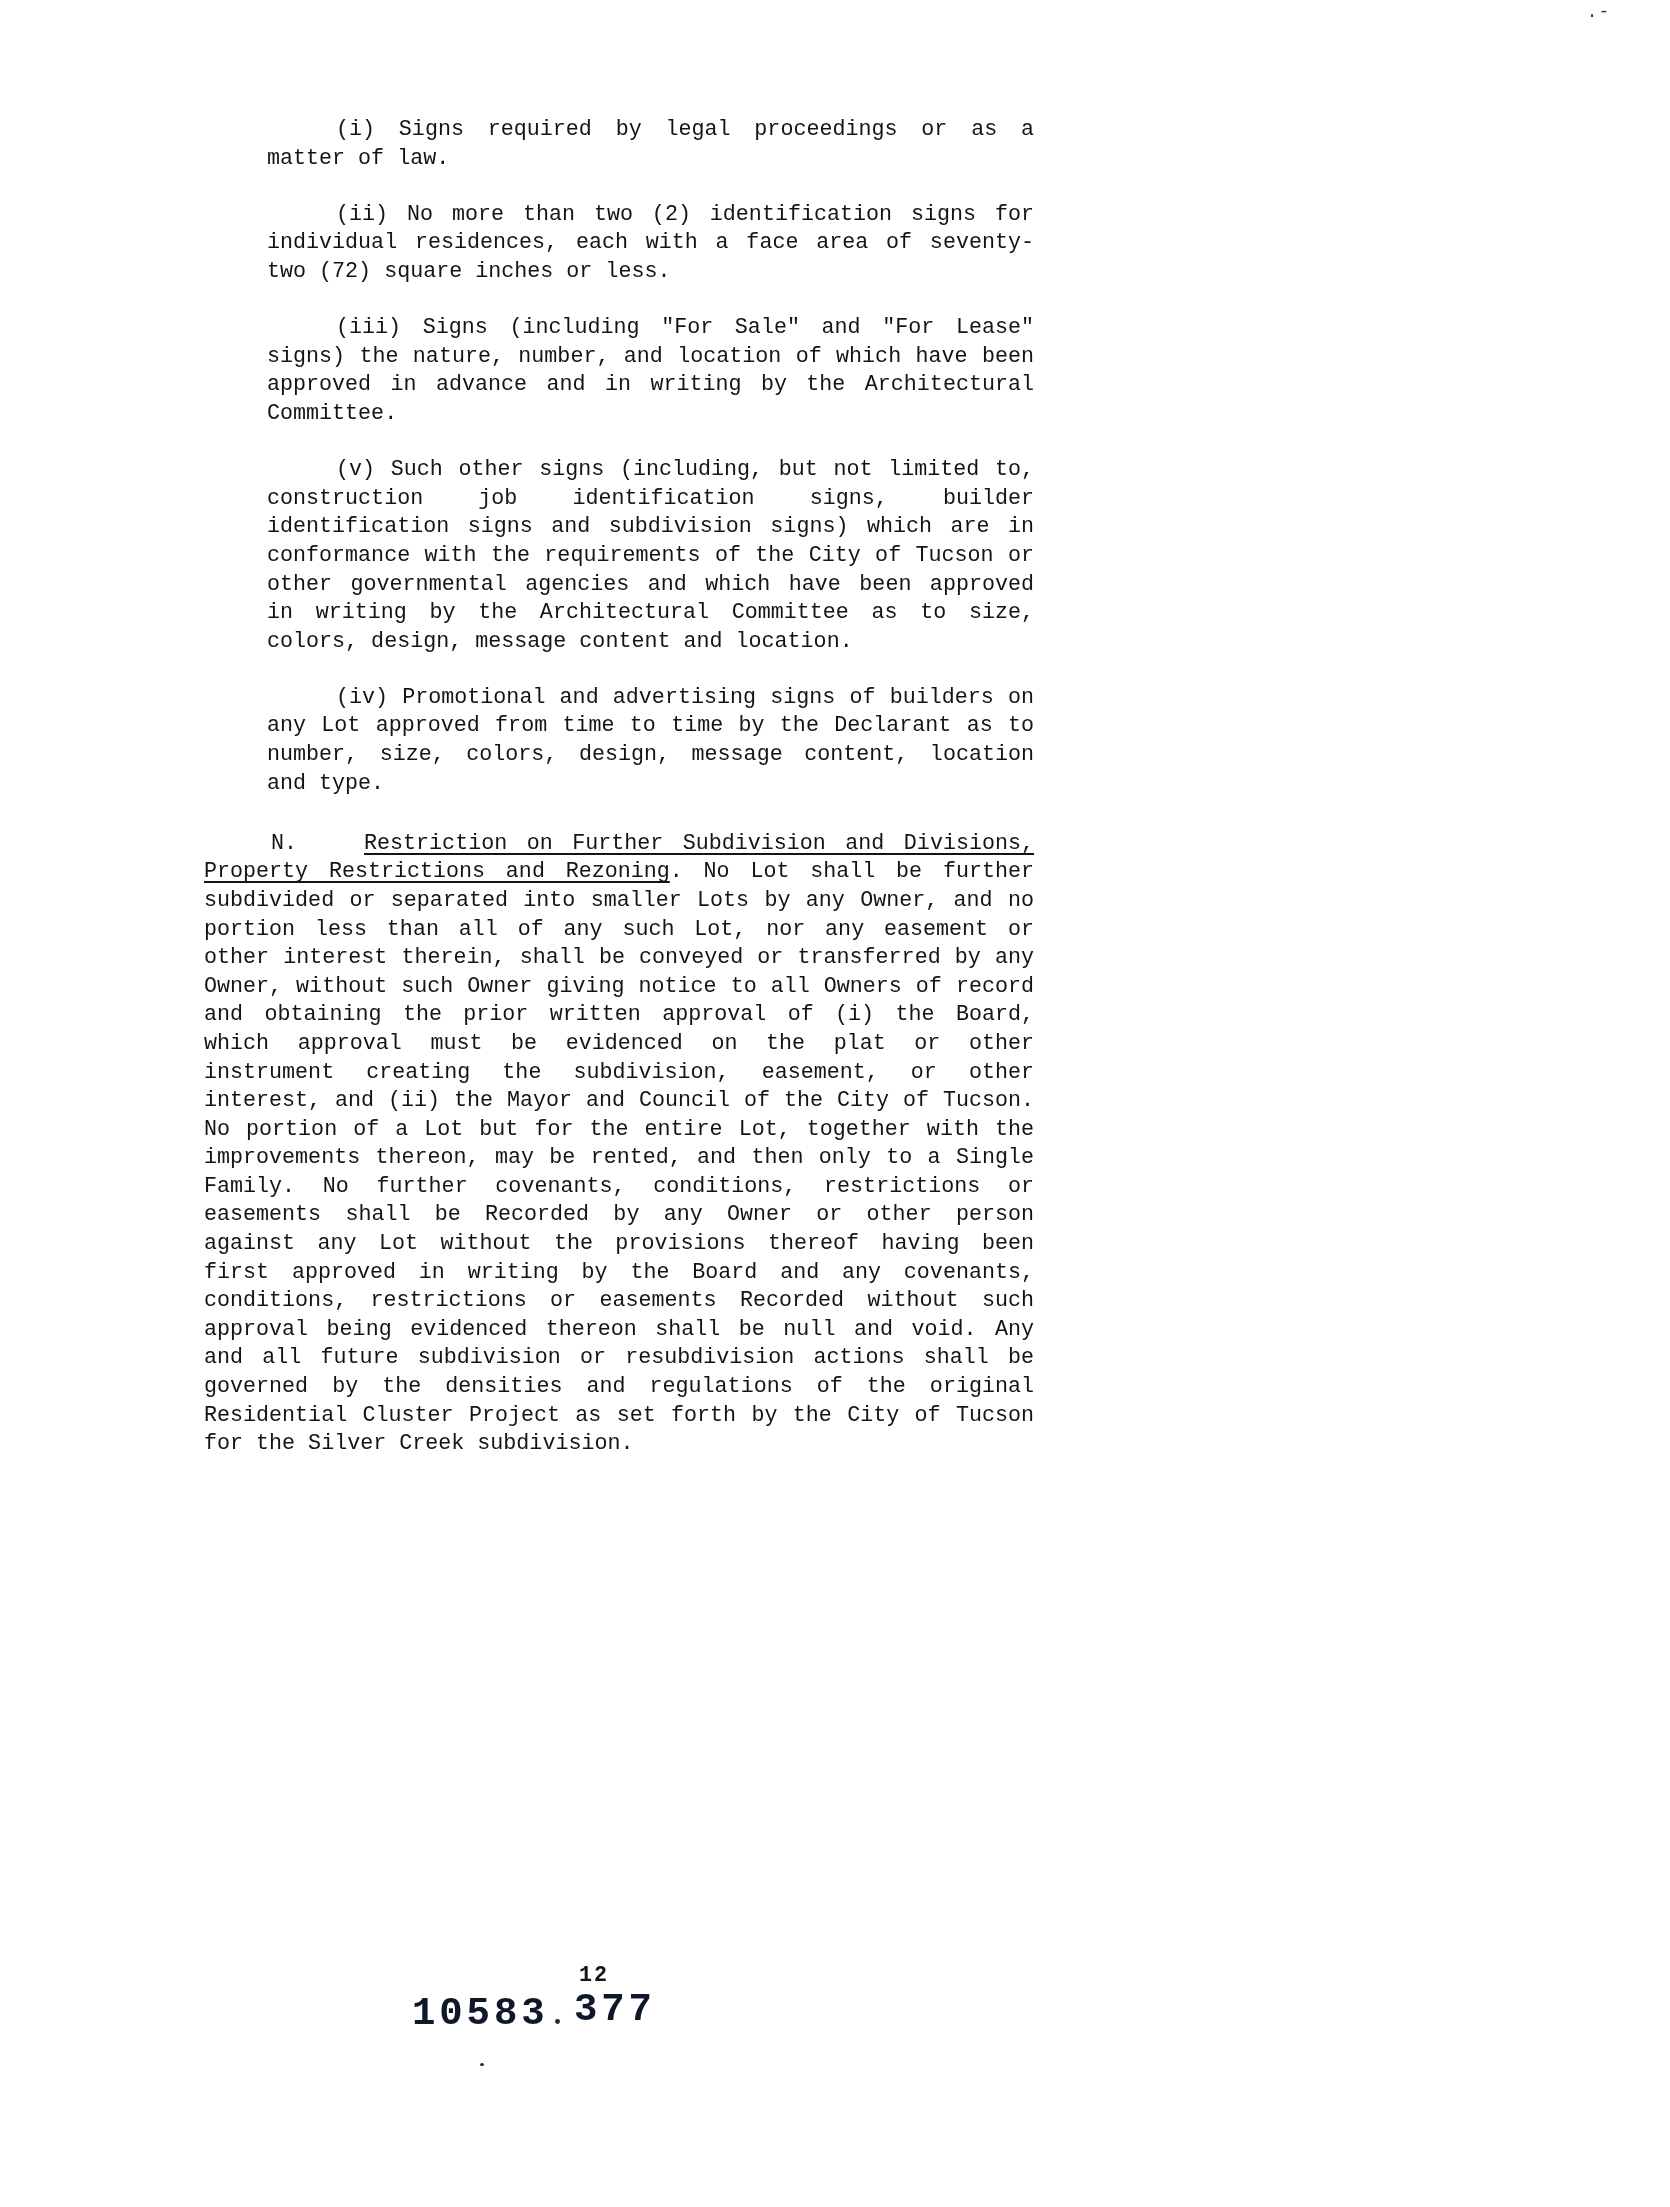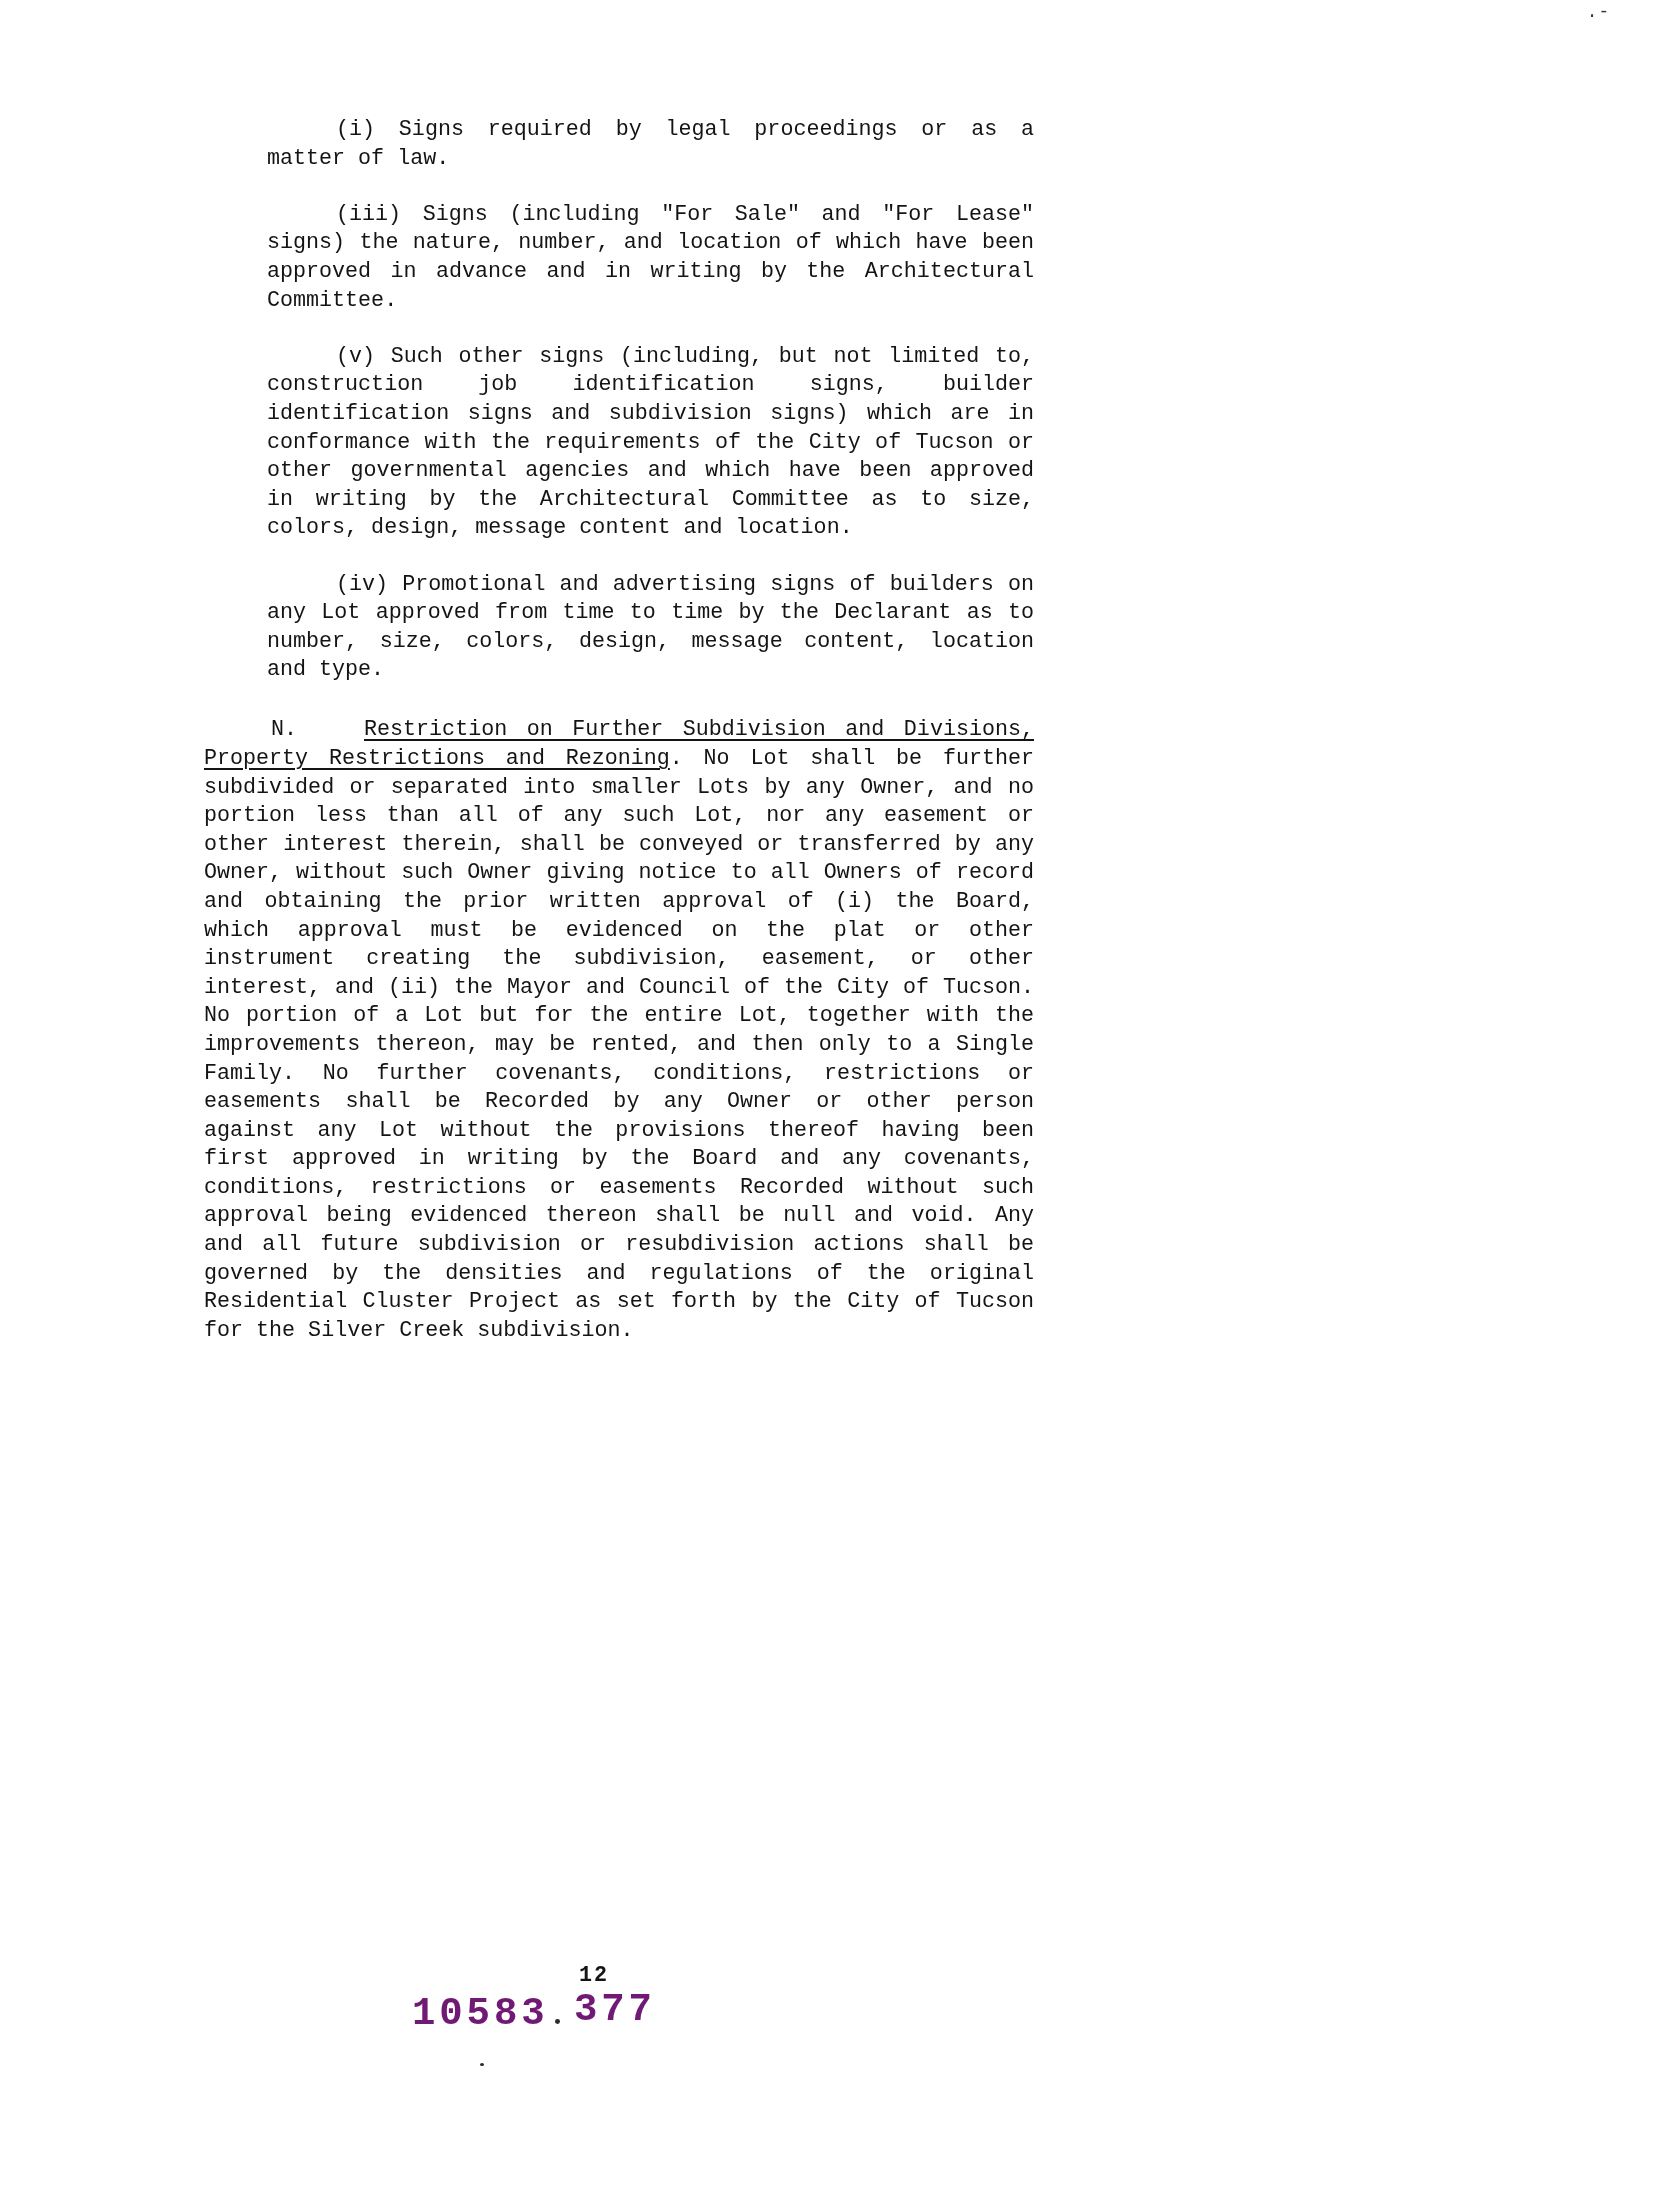--- a/index.html
+++ b/index.html
@@ -53,21 +53,21 @@
     top: 1963px;
     font-size: 21.7px;
     letter-spacing: 2px;
     font-weight: bold;
   }
   .stamp {
     position: absolute;
     font-size: 39px;
     font-weight: bold;
     letter-spacing: 3.9px;
-    color: #701a75;
+    color: #0f172a;
   }
   .stamp-left  { left: 412px; top: 1992px; }
   .stamp-right { left: 574px; top: 1988px; }
   .corner-mark {
     position: absolute;
     right: 61px;
     top: 2px;
     font-size: 17.7px;
     color: #333;
     letter-spacing: 1px;
@@ -86,20 +86,21 @@
 <body>
 
 <div class="page">
 
   <div class="corner-mark">.-</div>
 
   <div class="content">
 
     <p class="clause">(i)  Signs required by legal proceedings or as a matter of law.</p>
 
+    <p class="clause">(ii) No more than two (2) identification signs for individual residences, each with a face area of seventy-two (72) square inches or less.</p>
 
     <p class="clause">(iii) Signs (including "For Sale" and "For Lease" signs) the nature, number, and location of which have been approved in advance and in writing by the Architectural Committee.</p>
 
     <p class="clause">(v)  Such other signs (including, but not limited to, construction job identification signs, builder identification signs and subdivision signs) which are in conformance with the requirements of the City of Tucson or other governmental agencies and which have been approved in writing by the Architectural Committee as to size, colors, design, message content and location.</p>
 
     <p class="clause">(iv) Promotional and advertising signs of builders on any Lot approved from time to time by the Declarant as to number, size, colors, design, message content, location and type.</p>
 
     <p class="section"><span class="sec-label">N.</span><span class="underl">Restriction on Further Subdivision and Divisions, Property Restrictions and Rezoning</span><span>.  No Lot shall be further subdivided or separated into smaller Lots by any Owner, and no portion less than all of any such Lot, nor any easement or other interest therein, shall be conveyed or transferred by any Owner, without such Owner giving notice to all Owners of record and obtaining the prior written approval of (i) the Board, which approval must be evidenced on the plat or other instrument creating the subdivision, easement, or other interest, and (ii) the Mayor and Council of the City of Tucson.  No portion of a Lot but for the entire Lot, together with the improvements thereon, may be rented, and then only to a Single Family.  No further covenants, conditions, restrictions or easements shall be Recorded by any Owner or other person against any Lot without the provisions thereof having been first approved in writing by the Board and any covenants, conditions, restrictions or easements Recorded without such approval being evidenced thereon shall be null and void.  Any and all future subdivision or resubdivision actions shall be governed by the densities and regulations of the original Residential Cluster Project as set forth by the City of Tucson for the Silver Creek subdivision.</span></p>
 
   </div>

